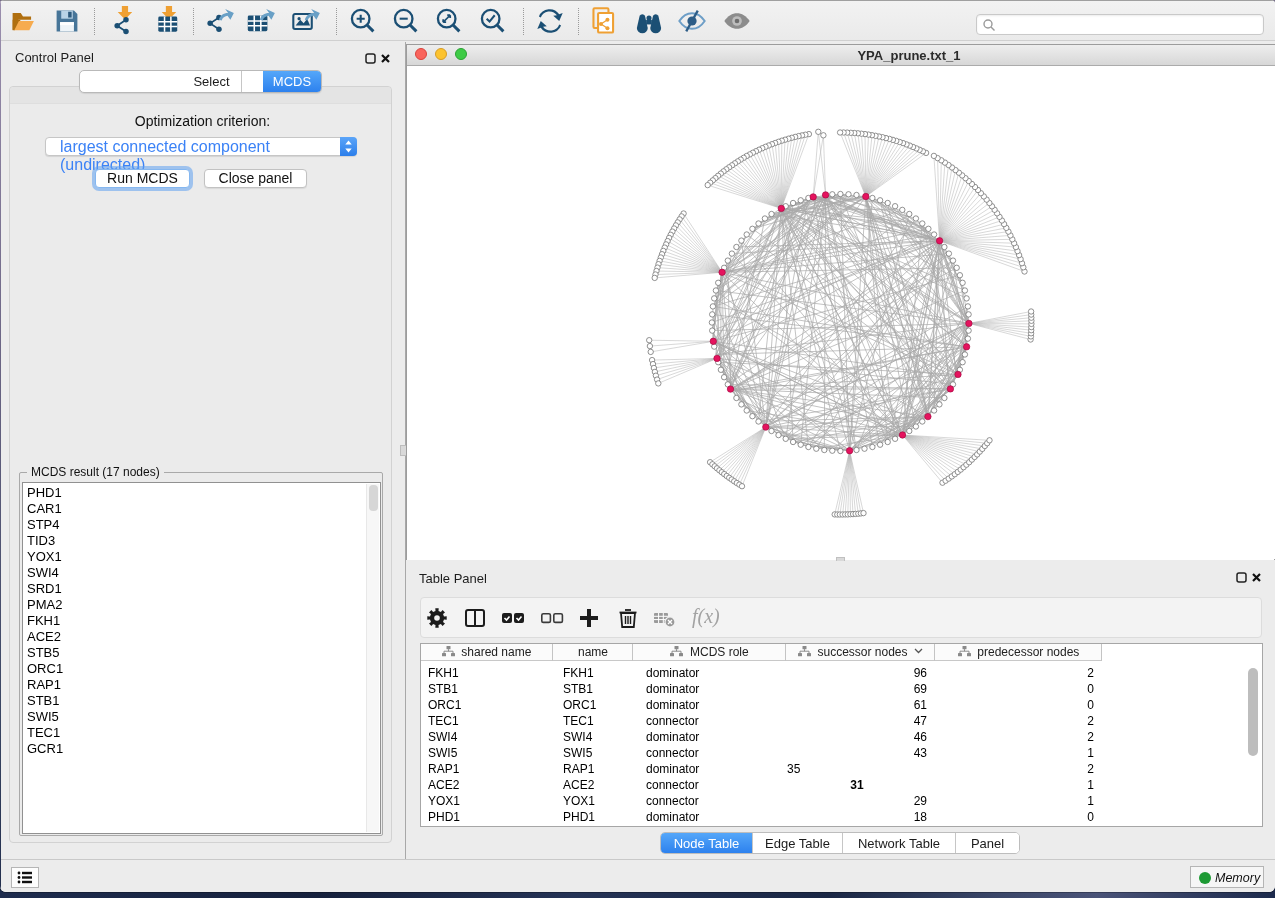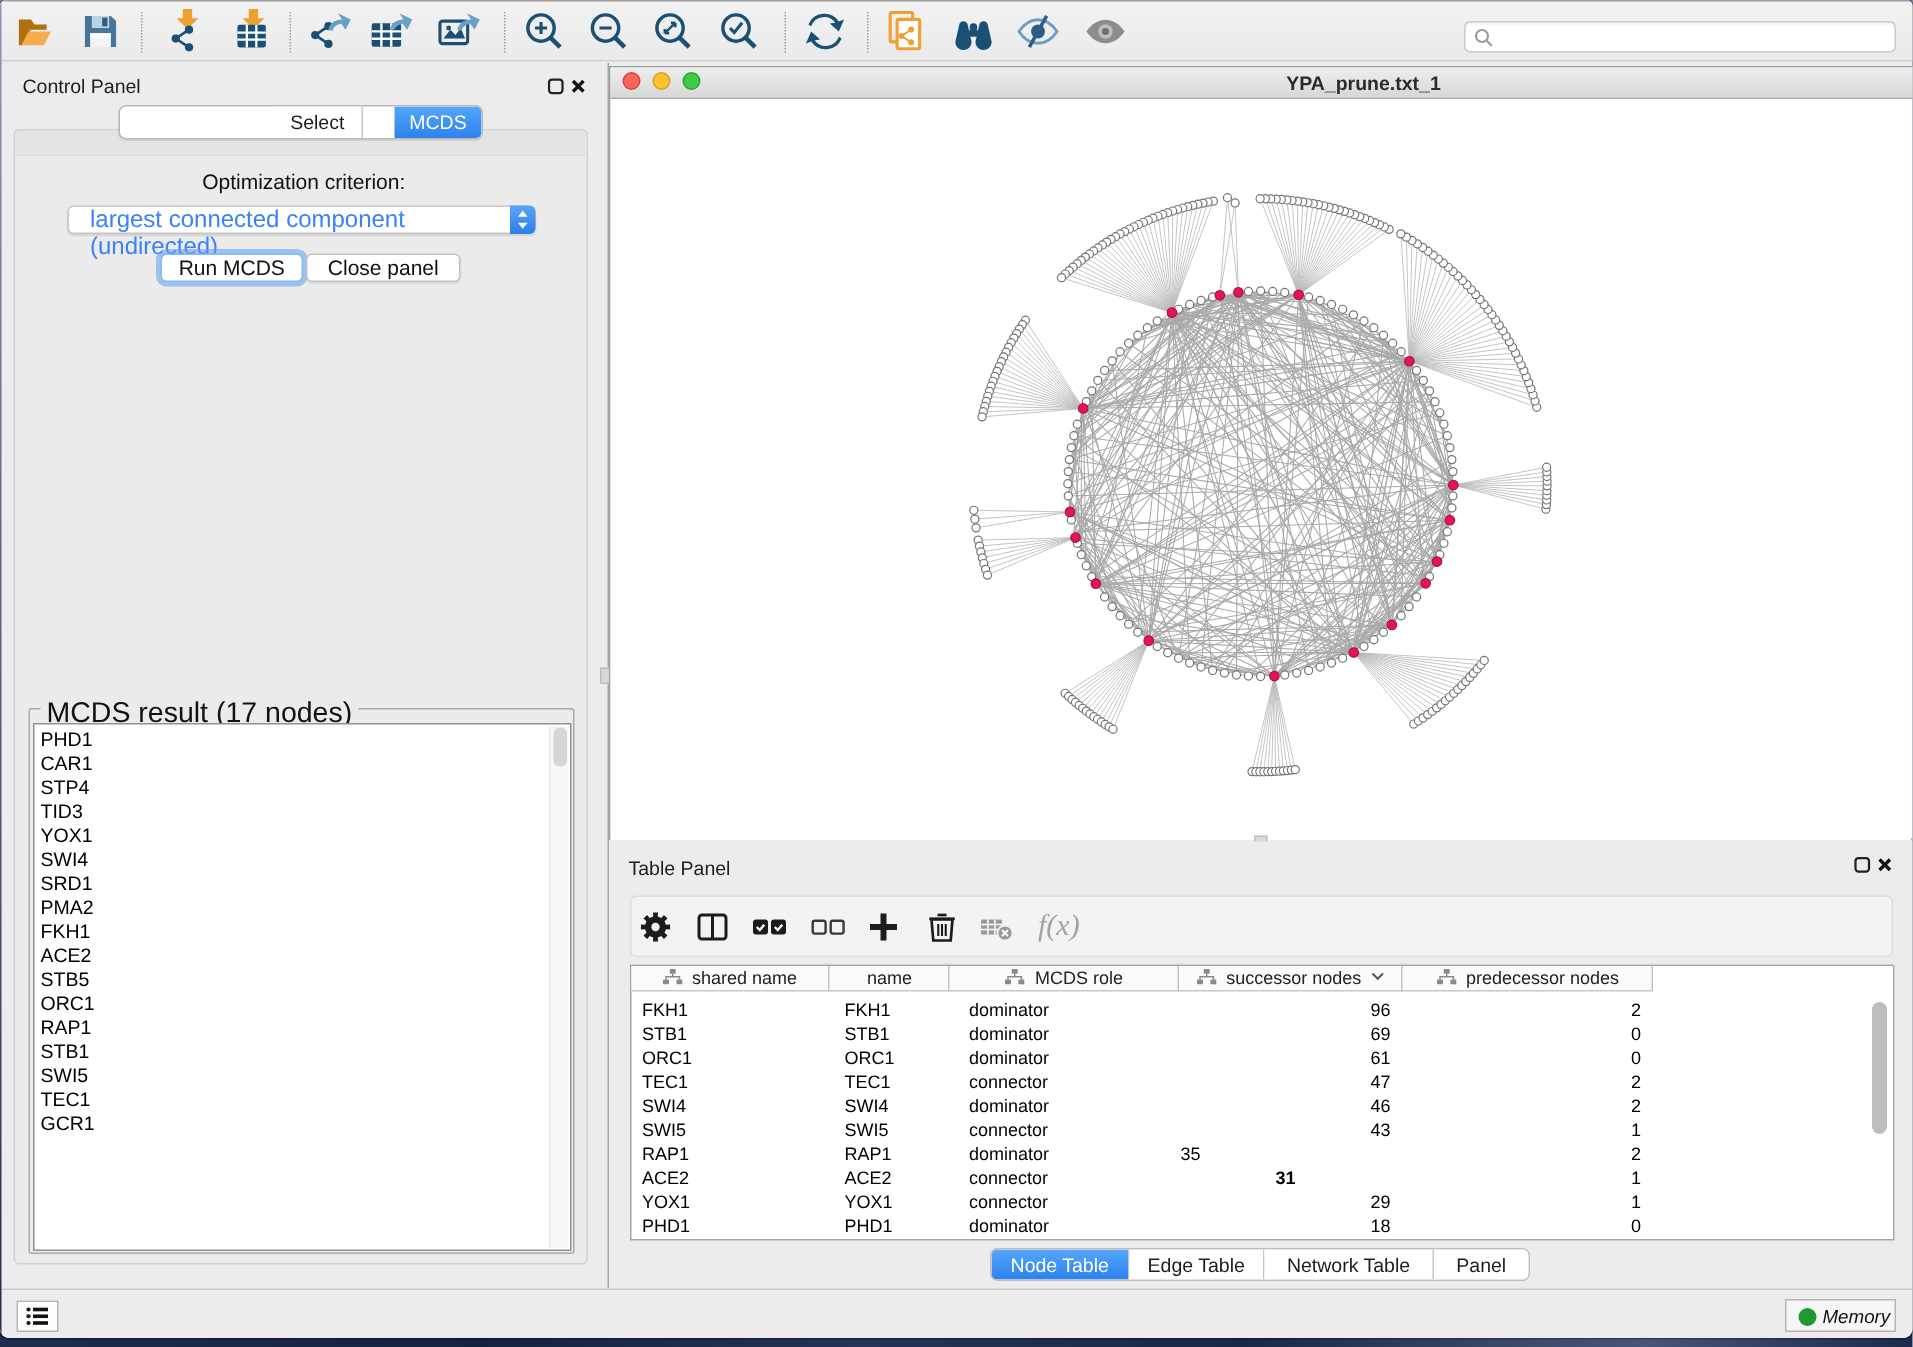--- a/index.html
+++ b/index.html
@@ -18,23 +18,23 @@
 .tabbox .band{position:absolute;left:0;top:0;right:0;height:17px;background:#e4e4e4;border-radius:4px 4px 0 0;border-bottom:1px solid #dedede;}
 .seg{position:absolute;left:79px;top:28px;height:23px;display:flex;border:1px solid #b9b9b9;border-radius:5px;overflow:hidden;background:#fff;box-shadow:0 1px 1px rgba(0,0,0,0.08);}
 .seg div{height:100%;display:flex;align-items:center;justify-content:center;font-size:13px;color:#1c1c1c;border-right:1px solid #c6c6c6;background:#fff;}
 .seg div:last-child{border-right:none;}
 .seg .on{background:linear-gradient(180deg,#55a7f9,#2d81ee);color:#fff;}
 .opt-label{position:absolute;left:0;top:71px;width:405px;text-align:center;font-size:14px;color:#111;}
 .dropdown{position:absolute;left:45px;top:95px;width:312px;height:19px;background:#fff;border:1px solid #c6c6c6;border-radius:4px;box-shadow:0 1px 1px rgba(0,0,0,0.1);}
 .dropdown .txt{position:absolute;left:14px;top:0px;font-size:16px;color:#3b82f6;line-height:18px;}
 .dd-btn{position:absolute;right:-1px;top:-1px;width:17px;height:19px;border-radius:0 4px 4px 0;background:linear-gradient(180deg,#5ba5f9,#2c7eea);}
 .btn{position:absolute;height:19px;background:#fff;border:1px solid #c2c2c2;border-radius:4px;font-size:14px;color:#111;text-align:center;line-height:17px;box-shadow:0 1px 1px rgba(0,0,0,0.08);}
-.focusring{box-shadow:0 0 0 3px rgba(94,160,240,0.55);border-color:#85b7f0;margin-left:12px;}
+.focusring{box-shadow:0 0 0 3px rgba(94,160,240,0.55);border-color:#85b7f0;}
 .fieldset{position:absolute;left:19px;top:430px;width:364px;height:364px;border:1px solid #a9a9a9;border-radius:2px;}
-.fieldset .legend{position:absolute;left:7px;top:-8px;background:#ebebeb;padding:0 4px;font-size:19px;color:#111;}
+.fieldset .legend{position:absolute;left:7px;top:-8px;background:#ebebeb;padding:0 4px;font-size:12px;color:#111;}
 .listbox{position:absolute;left:2px;top:9px;width:359px;height:352px;background:#fff;border:1px solid #919191;}
 .listbox .items{position:absolute;left:4px;top:2px;font-size:13px;color:#000;line-height:16px;white-space:pre;}
 .lb-sb{position:absolute;right:1px;top:1px;bottom:1px;width:13px;background:#f7f7f7;border-left:1px solid #e8e8e8;}
 .lb-sb .th{position:absolute;left:2px;top:1px;width:9px;height:26px;background:#d6d6d6;border-radius:4px;}
 
 .vsplit{position:absolute;left:405px;top:42px;width:1px;height:817px;background:#a8a8a8;}
 .vhandle{position:absolute;left:400px;top:445px;width:10px;height:11px;background:#d9d9d9;border:1px solid #bdbdbd;}
 
 .netwin{position:absolute;left:406px;top:44px;width:869px;height:516px;background:#fff;border:1px solid #9c9c9c;border-right:none;}
 .nettitle{position:absolute;left:0;top:0;width:100%;height:21px;background:linear-gradient(180deg,#eeeeee,#d7d7d7);border-bottom:1px solid #ababab;}

